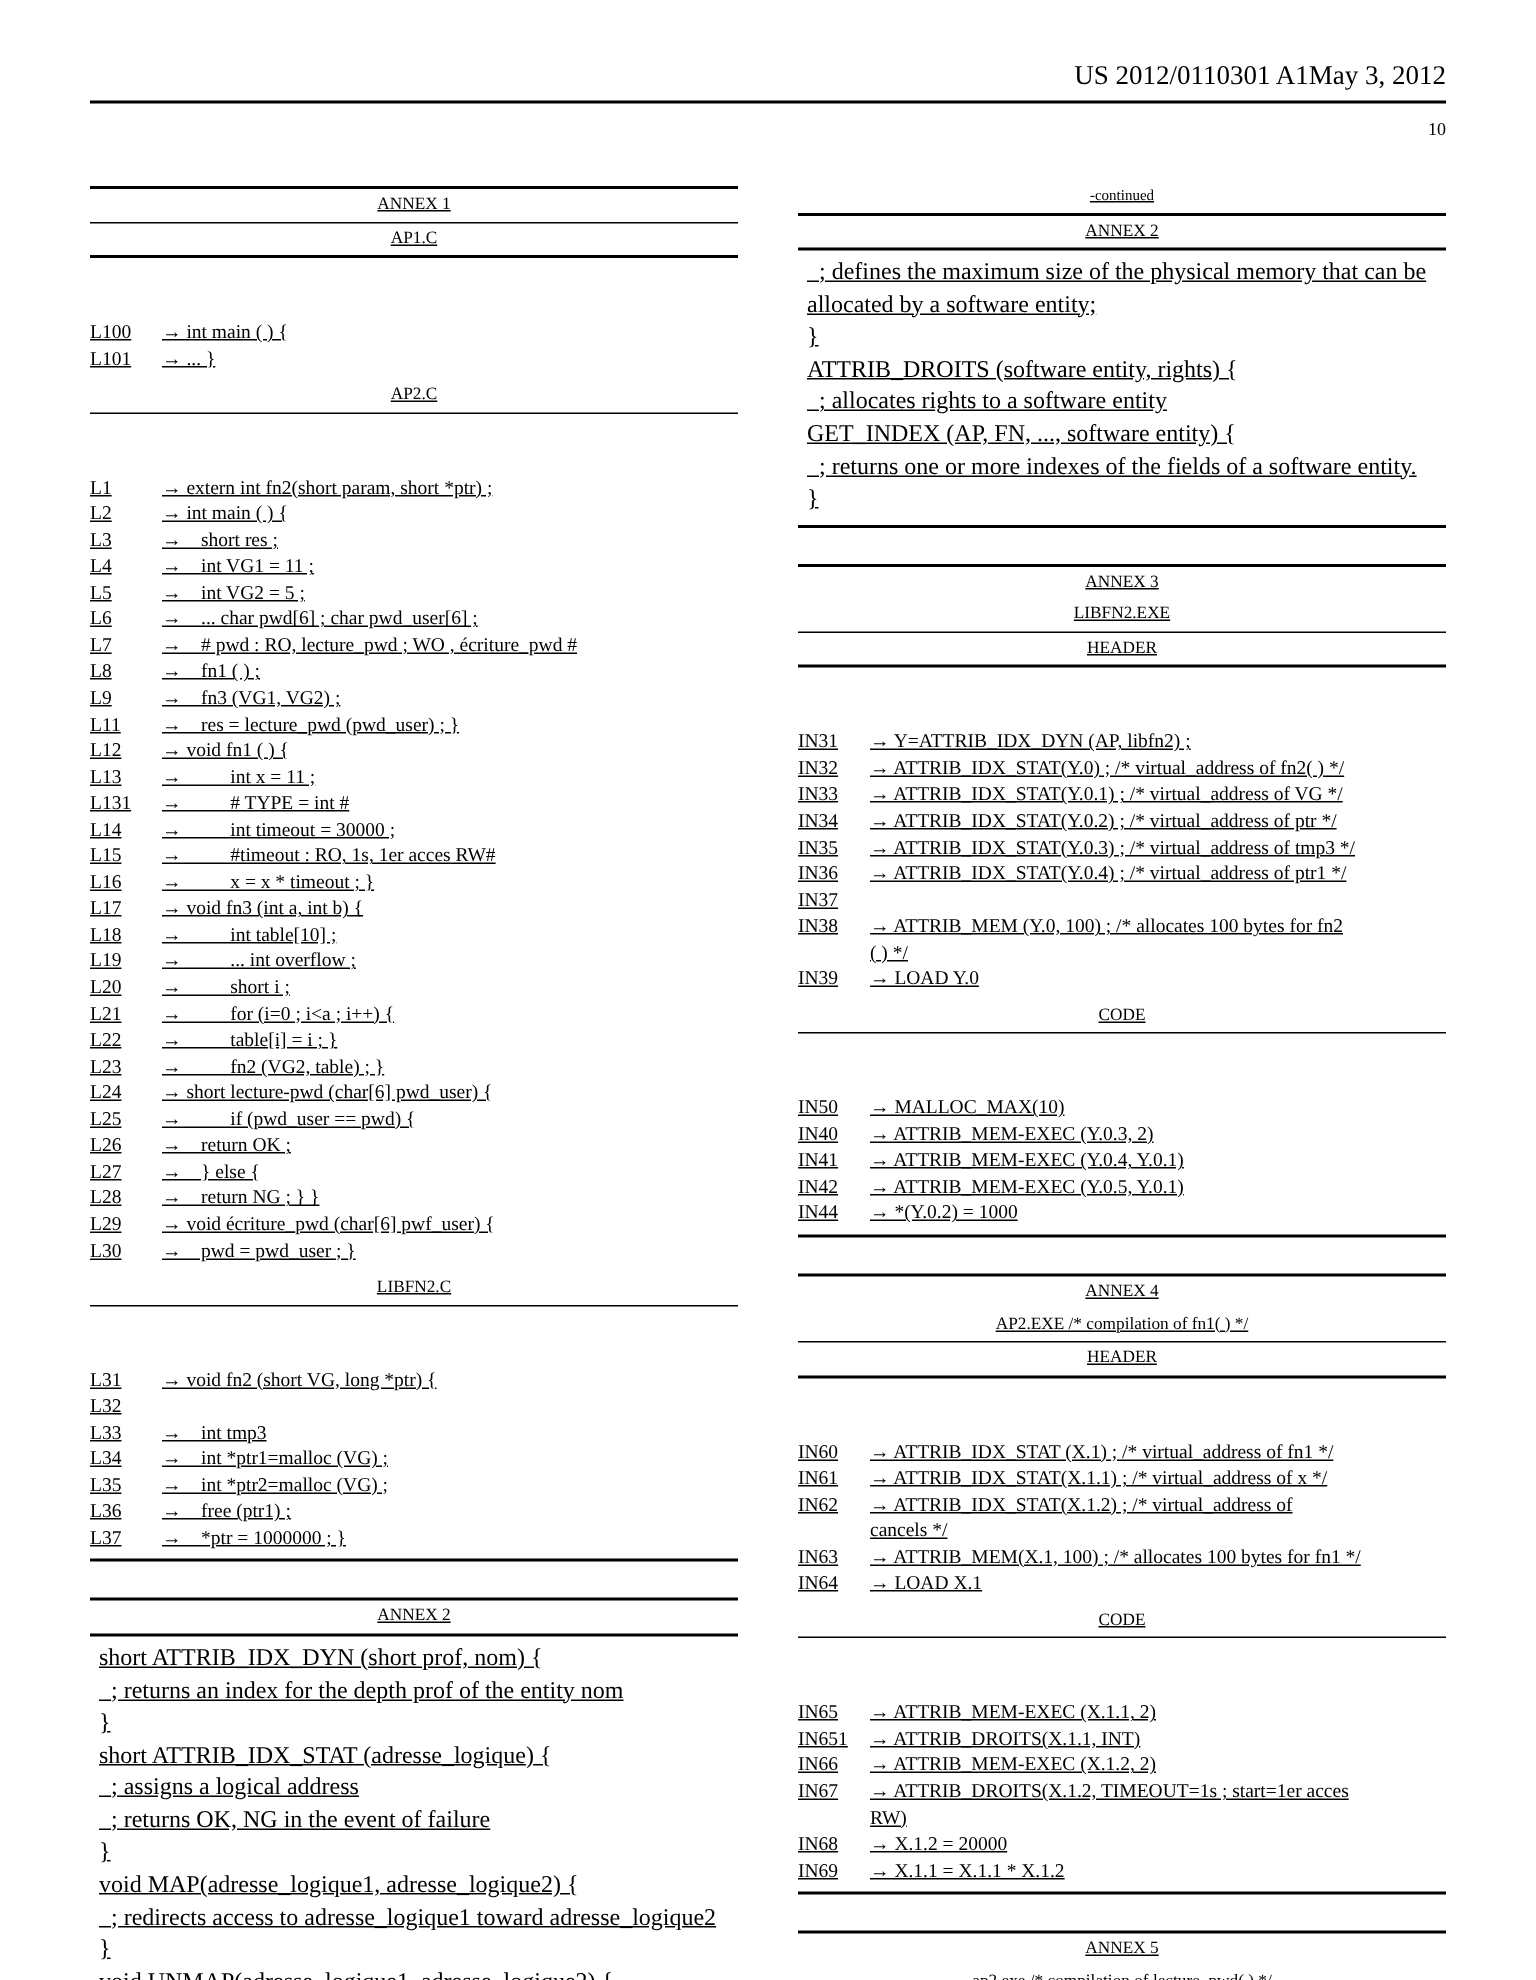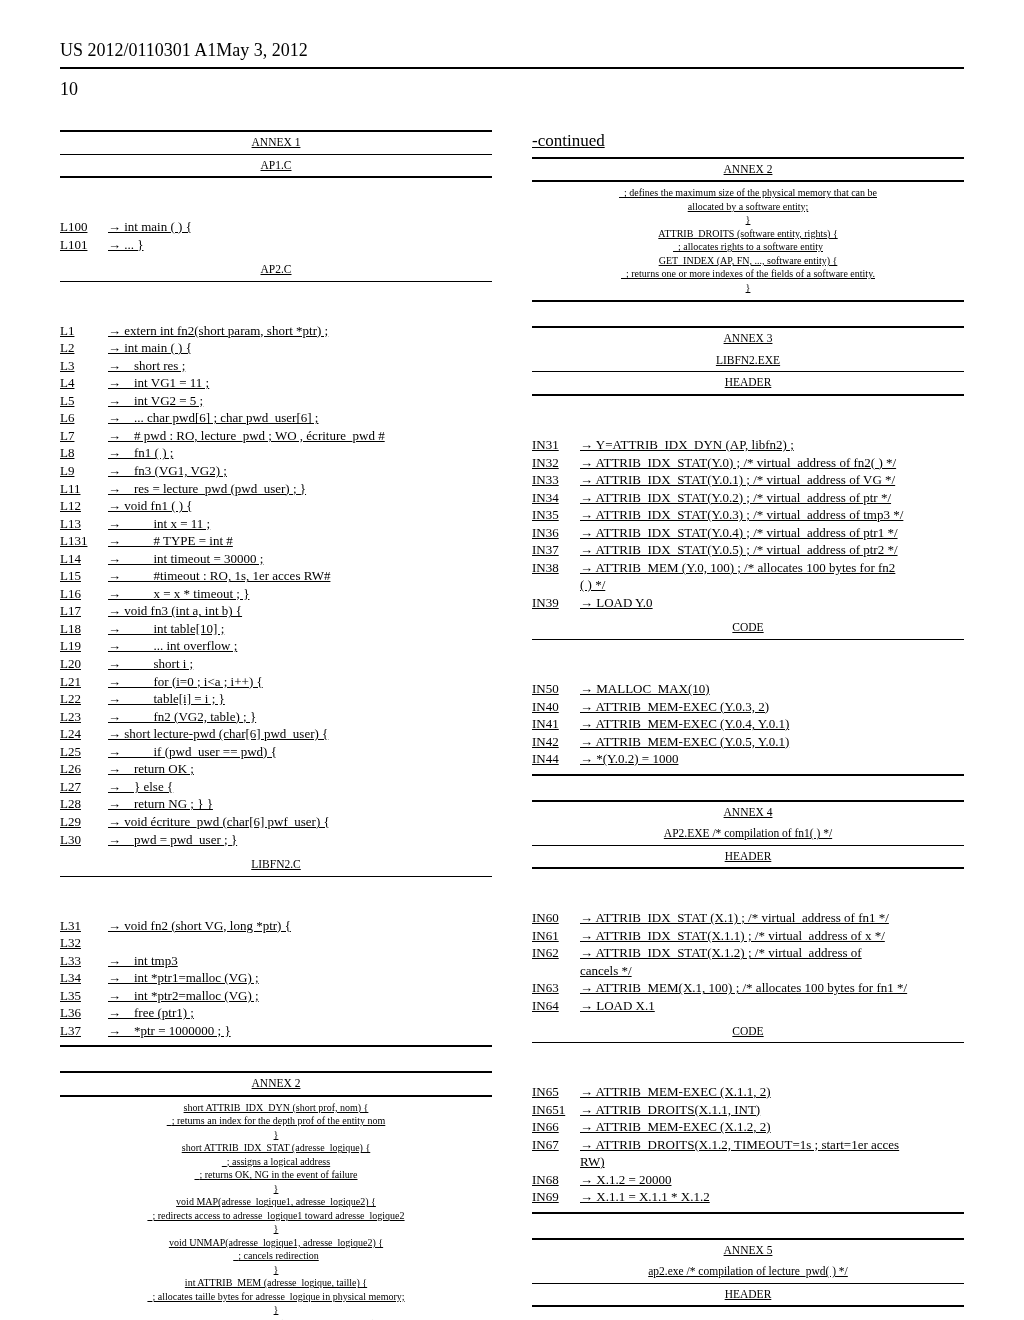--- a/index.html
+++ b/index.html
@@ -9,29 +9,29 @@
     font-family: "Times New Roman", Times, serif;
     width: 1024px;
     height: 1320px;
     position: relative;
   }
   .page {
     padding: 40px 60px 40px 60px;
   }
   .header-row {
     display: flex;
-    justify-content: flex-start;
+    justify-content: flex-end;
     font-size: 18px;
     border-bottom: 2px solid #000;
     padding-bottom: 6px;
     margin-bottom: 10px;
   }
   .page-number {
-    text-align: left;
-    font-size: 18px;
+    text-align: right;
+    font-size: 12px;
     margin: 10px 0 30px 0;
   }
   .columns {
     display: flex;
     gap: 40px;
     text-decoration: underline;
   }
   .col {
     flex: 1;
     font-size: 11.5px;
@@ -60,27 +60,27 @@
   }
   .label-col {
     width: 48px;
     flex-shrink: 0;
   }
   .code-text {
     flex: 1;
     white-space: pre-wrap;
   }
   .prose {
-    font-size: 10px;
+    font-size: 16px;
     line-height: 1.35;
     padding: 4px 6px 6px 6px;
+  }
+  .continued {
     text-align: center;
-  }
-  .continued {
-    font-size: 17px;
+    font-size: 10px;
     padding-bottom: 4px;
   }
 </style>
 </head>
 <body>
 
 <div class="page">
   <div class="header-row">
     <span>US 2012/0110301 A1</span>
     <span>May 3, 2012</span>
@@ -202,21 +202,21 @@
         <div class="hr-thin"></div>
         <div class="sub-center">HEADER</div>
         <div class="hr-thick"></div>
         <div class="code-block" id="a3ra">
             <div class="code-row"><span class="label-col">IN31</span><span class="code-text">→ Y=ATTRIB_IDX_DYN (AP, libfn2) ;</span></div>
             <div class="code-row"><span class="label-col">IN32</span><span class="code-text">→ ATTRIB_IDX_STAT(Y.0) ; /* virtual_address of fn2( ) */</span></div>
             <div class="code-row"><span class="label-col">IN33</span><span class="code-text">→ ATTRIB_IDX_STAT(Y.0.1) ; /* virtual_address of VG */</span></div>
             <div class="code-row"><span class="label-col">IN34</span><span class="code-text">→ ATTRIB_IDX_STAT(Y.0.2) ; /* virtual_address of ptr */</span></div>
             <div class="code-row"><span class="label-col">IN35</span><span class="code-text">→ ATTRIB_IDX_STAT(Y.0.3) ; /* virtual_address of tmp3 */</span></div>
             <div class="code-row"><span class="label-col">IN36</span><span class="code-text">→ ATTRIB_IDX_STAT(Y.0.4) ; /* virtual_address of ptr1 */</span></div>
-            <div class="code-row"><span class="label-col">IN37</span><span class="code-text">→ ATTRIB_IDX_STAT(Y.0.5) ; /* virtual_address of ptr2 */</span></div>
+            <div class="code-row"><span class="label-col">IN37</span></div>
             <div class="code-row"><span class="label-col">IN38</span><span class="code-text">→ ATTRIB_MEM (Y.0, 100) ; /* allocates 100 bytes for fn2
 ( ) */</span></div>
             <div class="code-row"><span class="label-col">IN39</span><span class="code-text">→ LOAD Y.0</span></div>
           </div>
         <div class="sub-center">CODE</div>
         <div class="hr-thin"></div>
         <div class="code-block" id="a3rb">
             <div class="code-row"><span class="label-col">IN50</span><span class="code-text">→ MALLOC_MAX(10)</span></div>
             <div class="code-row"><span class="label-col">IN40</span><span class="code-text">→ ATTRIB_MEM-EXEC (Y.0.3, 2)</span></div>
             <div class="code-row"><span class="label-col">IN41</span><span class="code-text">→ ATTRIB_MEM-EXEC (Y.0.4, Y.0.1)</span></div>

